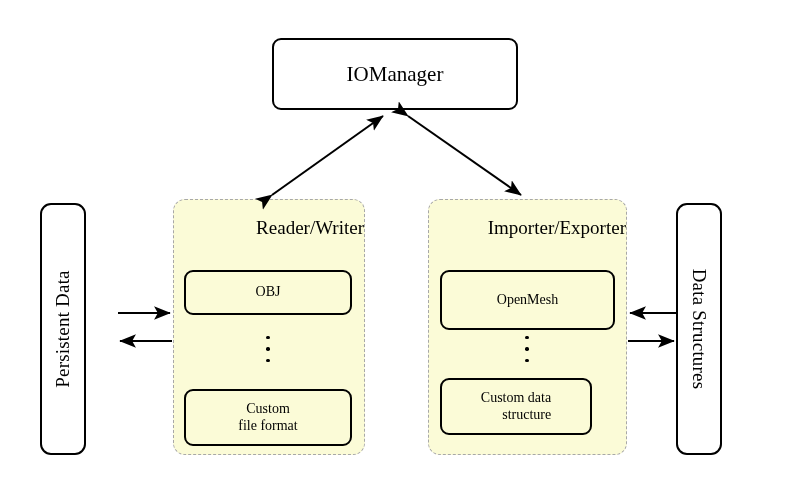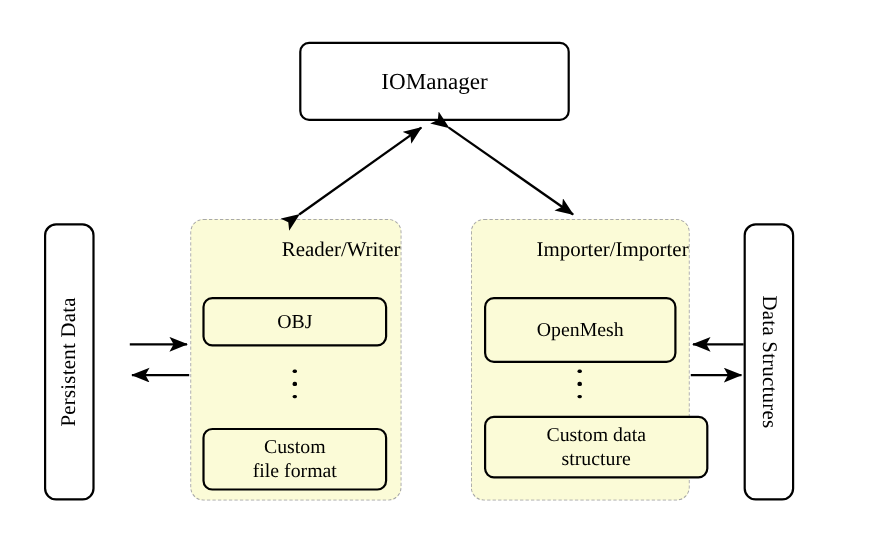--- a/index.html
+++ b/index.html
@@ -126,39 +126,39 @@
   .item-box {
     position: absolute;
     box-sizing: border-box;
     border: 2.4px solid #000000;
     border-radius: 9px;
     background: #fbfbd7;
     display: flex;
     align-items: center;
     justify-content: center;
     text-align: center;
-    font-size: 18px;
+    font-size: 14px;
     line-height: 1.2;
     z-index: 2;
   }
   .item-box .lines { display: block; }
 
   
   #item-obj {
     left: 184px; top: 270px; width: 168px; height: 45px;
   }
   #item-custom-file-format {
     left: 184px; top: 389px; width: 168px; height: 57px;
   }
   
   #item-openmesh {
     left: 440px; top: 270px; width: 175px; height: 60px;
   }
   #item-custom-data-structure {
-    left: 440px; top: 378px; width: 204px; height: 57px;
+    left: 440px; top: 378px; width: 152px; height: 57px; text-align: right;
   }
 
   
   .vdots {
     position: absolute;
     z-index: 2;
     display: flex;
     flex-direction: column;
     align-items: center;
     justify-content: space-between;
@@ -227,21 +227,21 @@
   </div>
 
   <div class="item-box" id="item-custom-file-format">
     <span class="lines">
       <span>Custom</span><br>
       <span>file format</span>
     </span>
   </div>
 
   <div class="panel" id="importer-exporter-panel">
-    <div class="panel-title">Importer/Importer</div>
+    <div class="panel-title">Importer/Exporter</div>
   </div>
 
   <div class="item-box" id="item-openmesh">
     <span class="lines">OpenMesh</span>
   </div>
 
   <div class="vdots" id="dots-right">
     <i></i>
       <i></i>
       <i></i>

